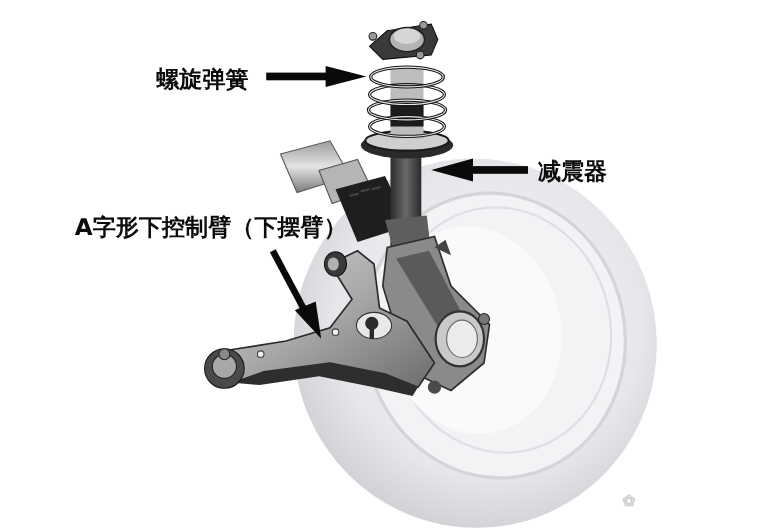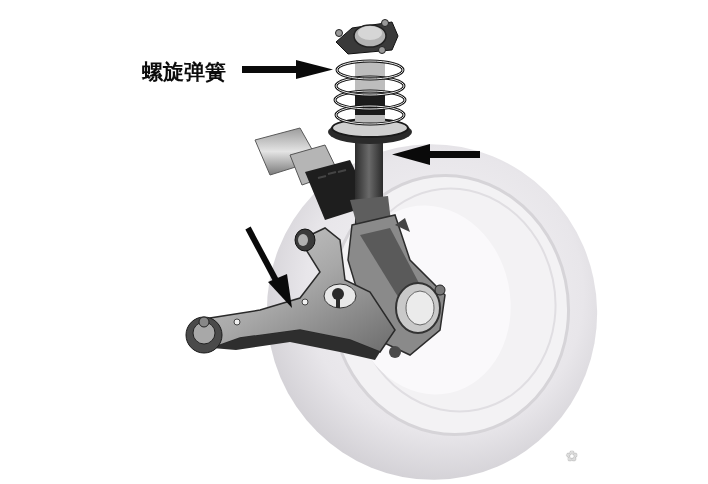--- a/index.html
+++ b/index.html
@@ -124,17 +124,19 @@
       <rect x="425" y="151" width="55" height="7" fill="#0a0a0a"></rect>
       <polygon points="430,144 392,154.5 430,165" fill="#0a0a0a"></polygon>
     </g>
     <g>
       <line x1="248" y1="228" x2="280" y2="288" stroke="#0a0a0a" stroke-width="6"></line>
       <polygon points="268,282 292,308 287,274" fill="#0a0a0a"></polygon>
     </g>
   </svg>
 
   <div id="label-spring" class="label">螺旋弹簧</div>
+  <div id="label-damper" class="label">减震器</div>
+  <div id="label-arm" class="label">A字形下控制臂（下摆臂）</div>
 
   <div id="watermark">
     <span class="wm-icon">✿</span>
   </div>
 </div>
 
 </body></html>

